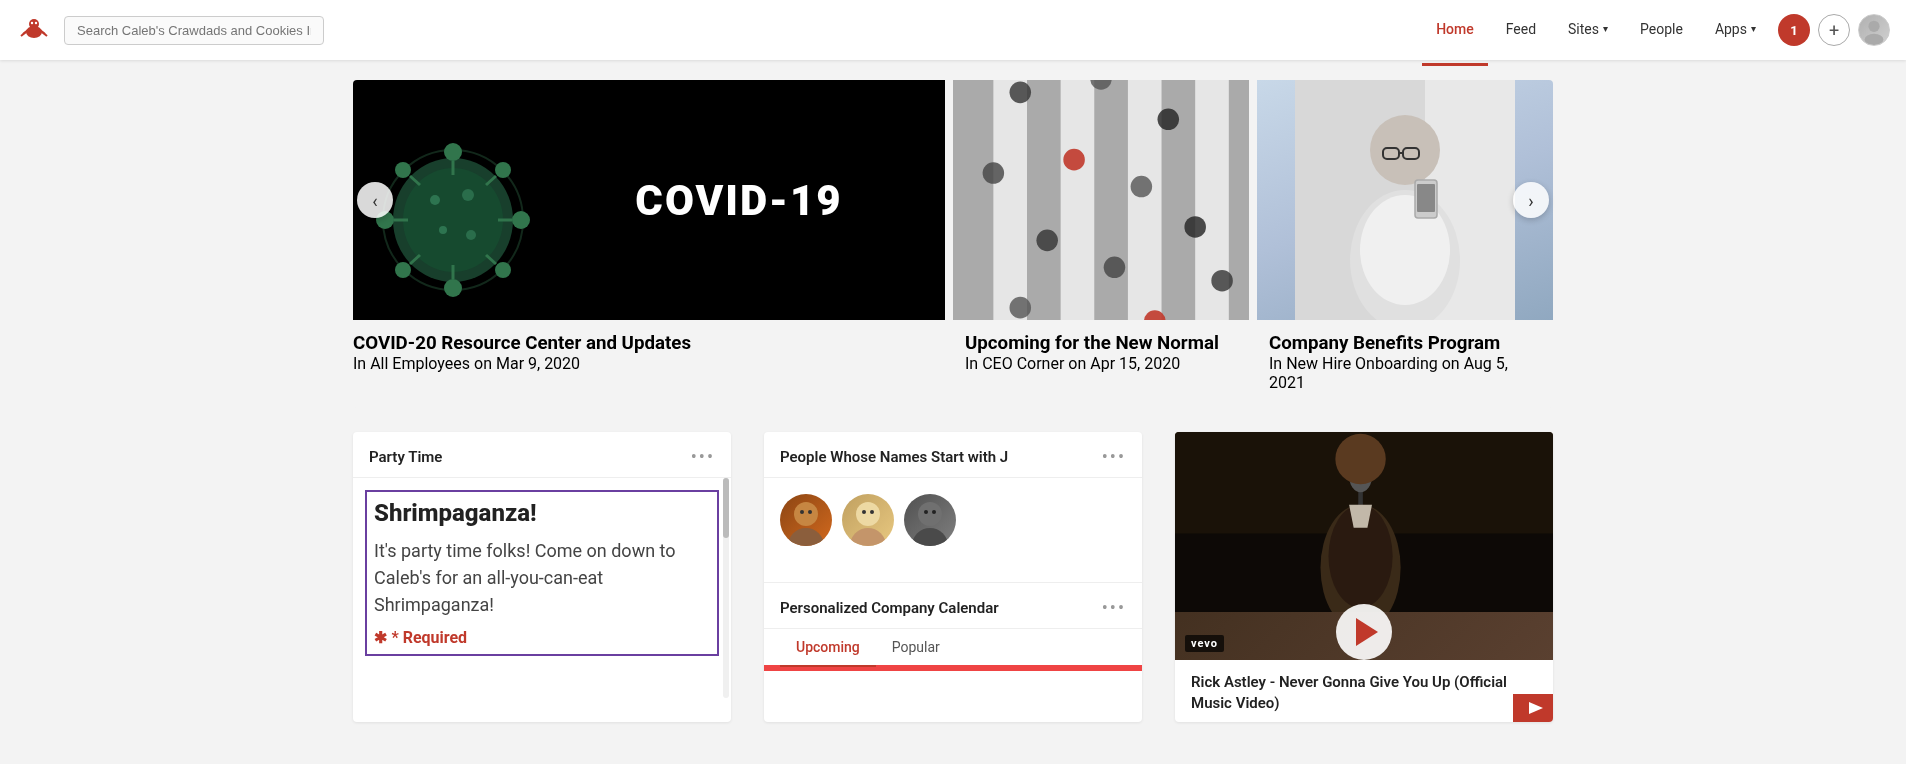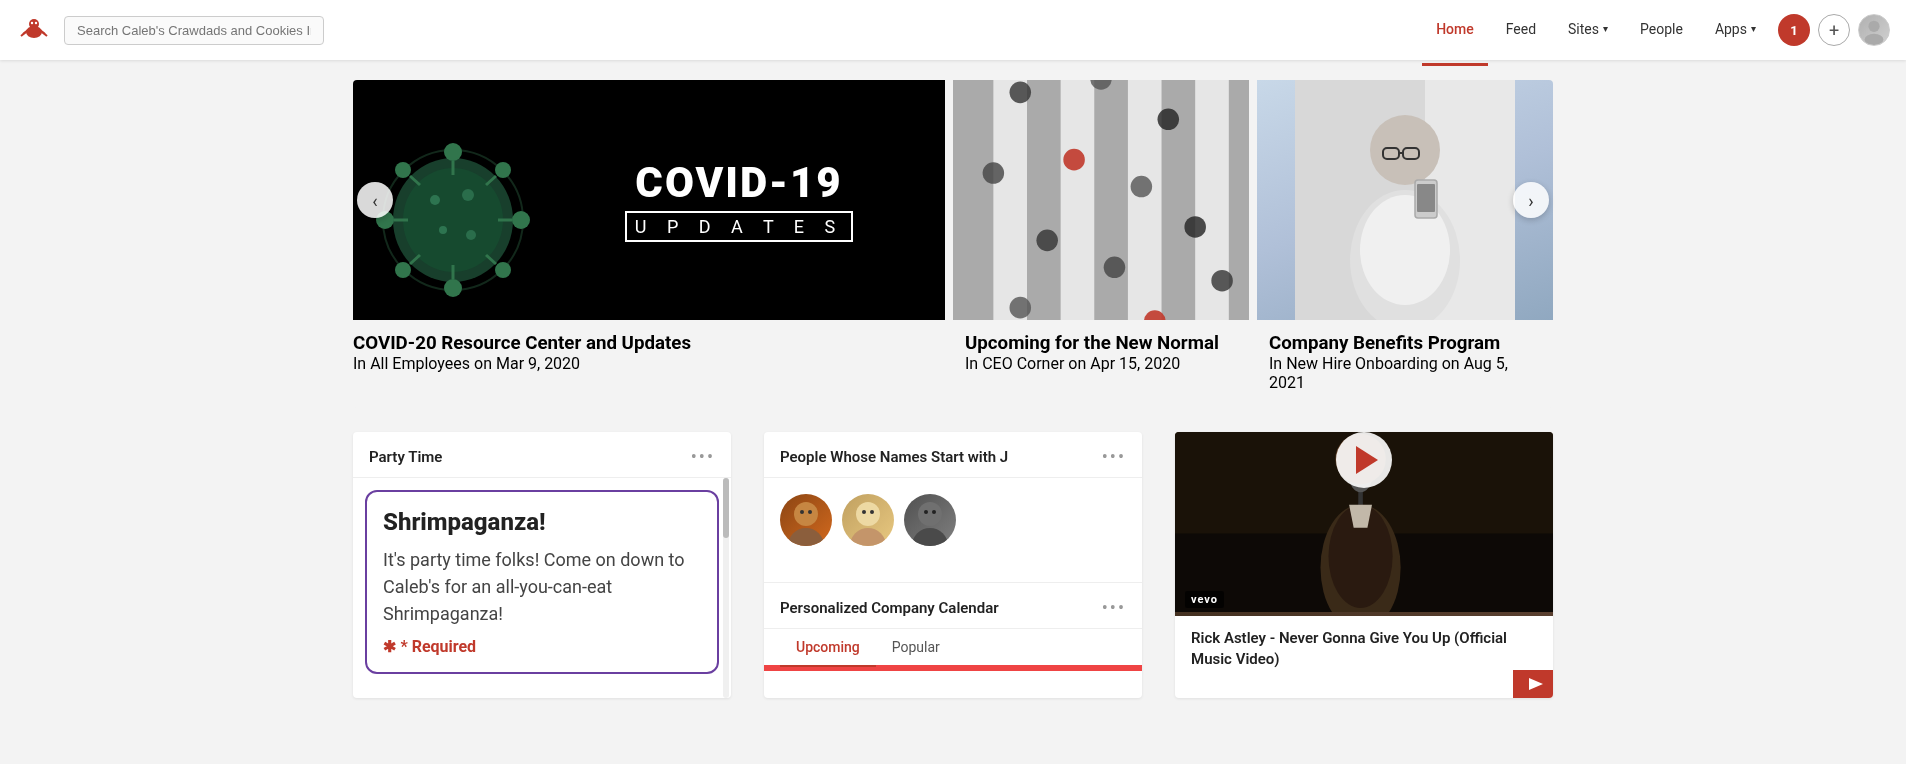--- a/index.html
+++ b/index.html
@@ -111,21 +111,21 @@
     .party-widget-body { padding: 0; height: 220px; overflow: hidden; position: relative; }
     .party-scroll-track {
       position: absolute; right: 2px; top: 0; bottom: 0; width: 6px;
       background: #f0f0f0; border-radius: 3px;
     }
     .party-scroll-thumb {
       position: absolute; right: 2px; top: 0; width: 6px; height: 60px;
       background: #bbb; border-radius: 3px;
     }
     .party-card {
-      margin: 12px; border: 2px solid #6a3fa0; border-radius: 12px; padding: 16px;
+      margin: 12px; border: 2px solid #6a3fa0; border-radius: 0; padding: 7px;
     }
     .party-card h2 { font-size: 24px; font-weight: 800; color: #222; margin-bottom: 10px; }
     .party-card p { font-size: 18px; color: #444; line-height: 1.5; }
     .party-required { color: #c0392b; font-size: 13px; margin-top: 10px; font-weight: bold; }
     .party-required span { font-size: 16px; }
 
     
     .people-widget-body { padding: 16px; }
     .people-avatars { display: flex; gap: 10px; align-items: center; }
     .people-avatar {
@@ -138,23 +138,23 @@
     .calendar-tabs { display: flex; border-bottom: 6px solid #ef4444; padding: 0 16px; }
     .cal-tab {
       padding: 10px 16px; font-size: 14px; color: #555; cursor: pointer;
       border-bottom: 2px solid transparent; margin-bottom: -2px;
     }
     .cal-tab.active { color: #c0392b; border-bottom: 2px solid #c0392b; font-weight: 500; }
 
     
     .video-widget { position: relative; }
     .video-thumb {
-      width: 100%; height: 184px;
+      width: 100%; height: 228px;
       background: linear-gradient(135deg, #3a2a1a, #5a4030);
-      display: flex; align-items: flex-start; justify-content: center;
+      display: flex; align-items: flex-end; justify-content: center;
       position: relative; overflow: hidden;
     }
     .video-play-btn {
       width: 56px; height: 56px; border-radius: 50%; background: rgba(255,255,255,0.9);
       display: flex; align-items: center; justify-content: center;
       cursor: pointer; z-index: 2;
     }
     .video-play-btn::after { content: ''; border-left: 22px solid #c0392b; border-top: 14px solid transparent; border-bottom: 14px solid transparent; margin-left: 5px; }
     .vevo-badge {
       position: absolute; bottom: 8px; left: 10px;
@@ -250,21 +250,20 @@
             <line x1="47" y1="164" x2="57" y2="155" stroke="#3a8a5a" stroke-width="3"></line>
             <line x1="133" y1="164" x2="123" y2="155" stroke="#3a8a5a" stroke-width="3"></line>
 
             <circle cx="72" cy="100" r="5" fill="#4aaa7a" opacity="0.6"></circle>
             <circle cx="105" cy="95" r="6" fill="#4aaa7a" opacity="0.5"></circle>
             <circle cx="80" cy="130" r="4" fill="#4aaa7a" opacity="0.6"></circle>
             <circle cx="108" cy="135" r="5" fill="#4aaa7a" opacity="0.5"></circle>
           </svg>
           <div class="covid-text" style="position:relative;z-index:2;margin-left:180px;">
             <h2>COVID-19</h2>
-            <p>U P D A T E S</p>
           </div>
         </div>
         <div class="carousel-item-inner">
           <h3>COVID-20 Resource Center and Updates</h3>
           <p class="meta">
             <span>In</span>
             <a>All Employees</a>
             <span>on</span>
             <span>Mar 9, 2020</span>
           </p>

